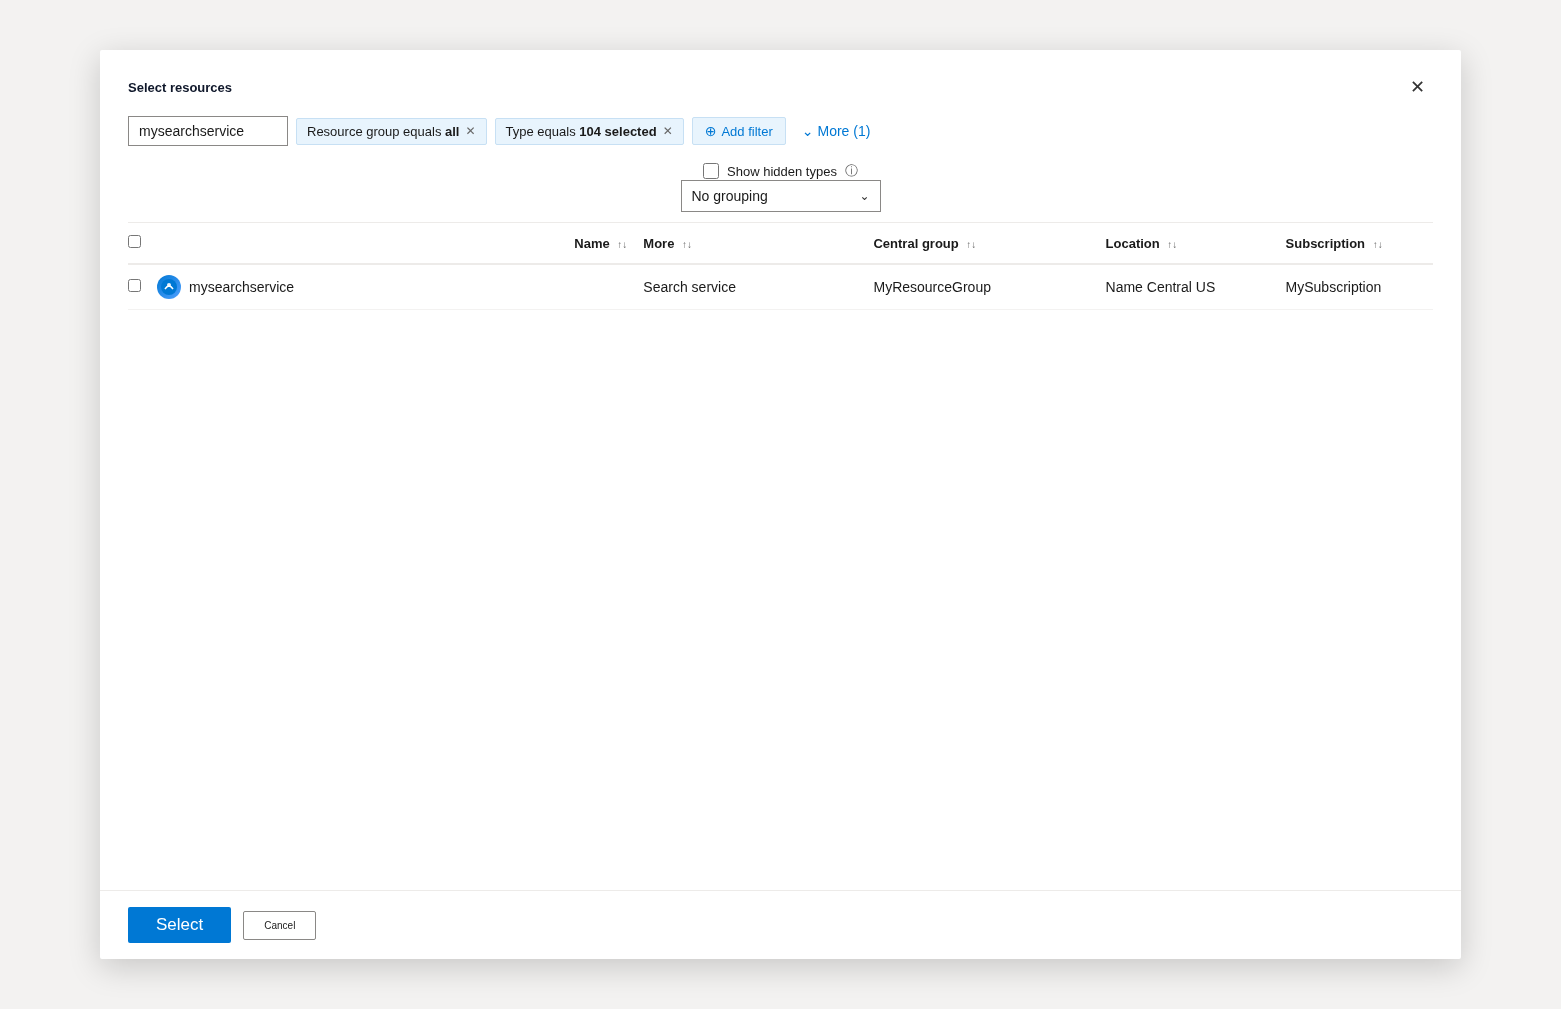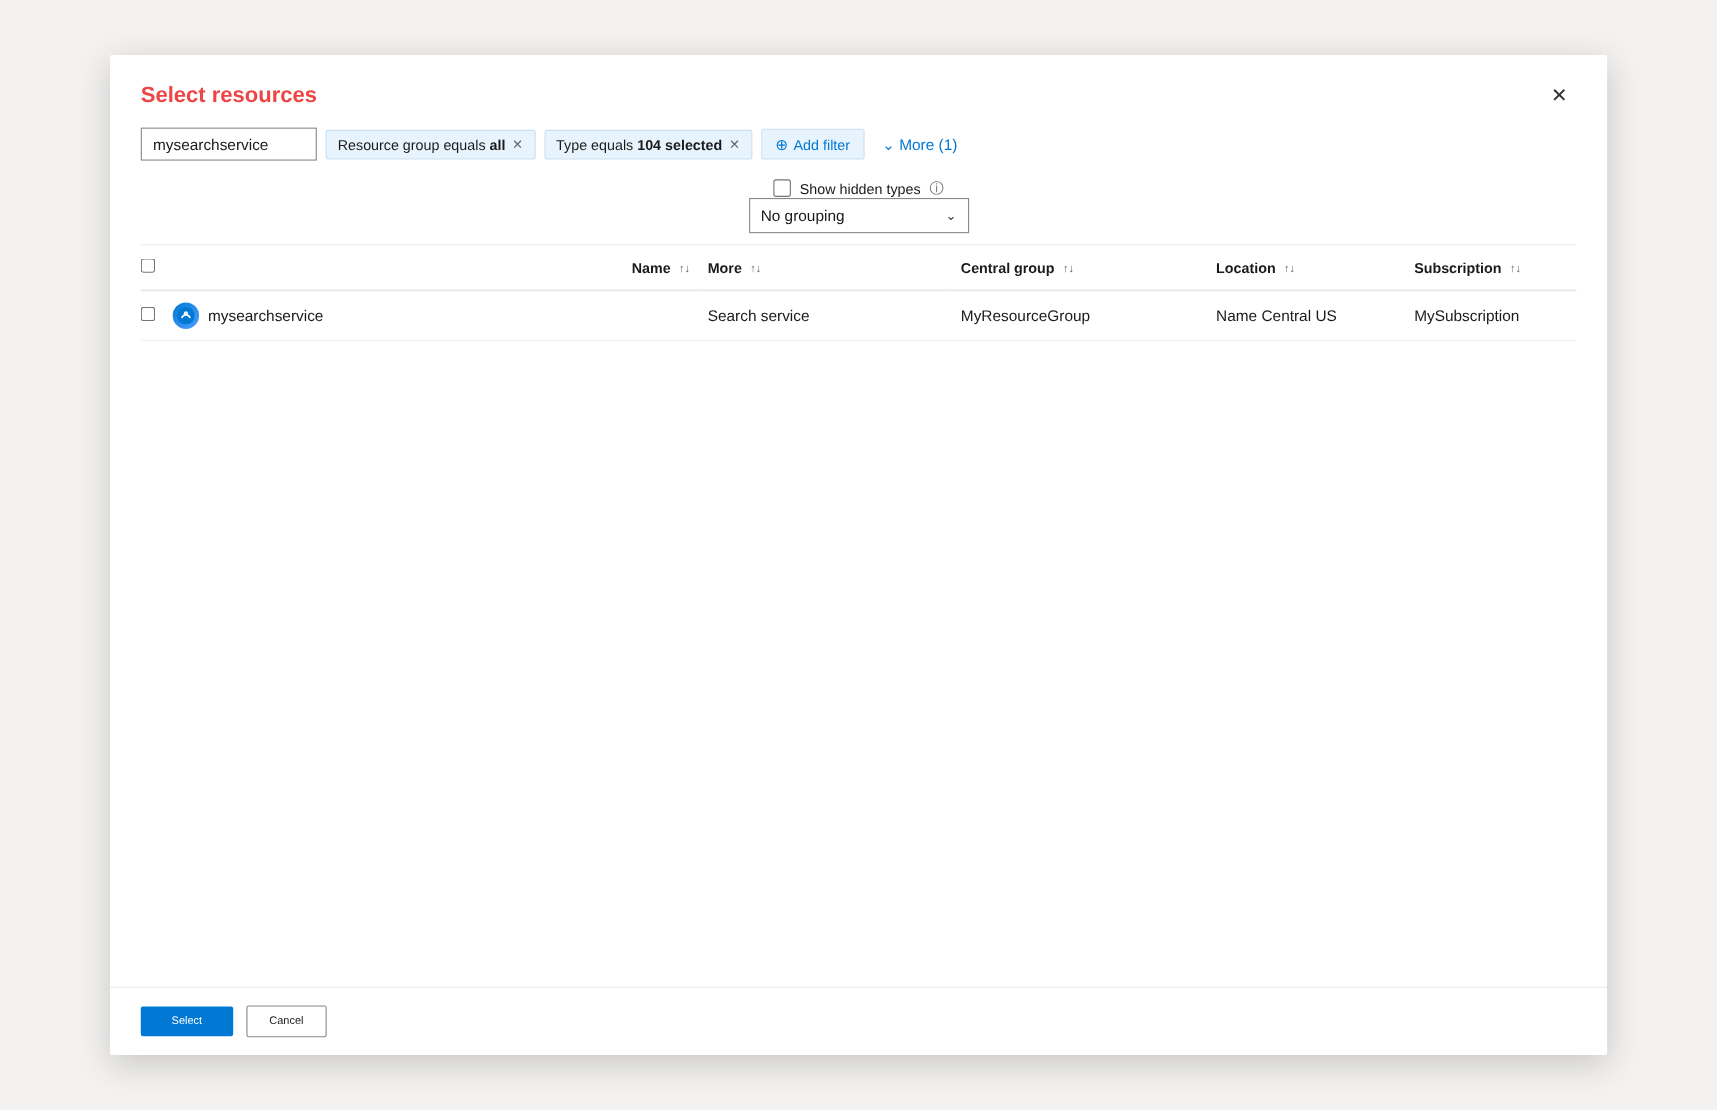--- a/index.html
+++ b/index.html
@@ -22,23 +22,23 @@
       display: flex;
       flex-direction: column;
     }
     .dialog-header {
       display: flex;
       align-items: center;
       justify-content: space-between;
       padding: 24px 28px 16px 28px;
     }
     .dialog-title {
-      font-size: 20px;
+      font-size: 13px;
       font-weight: 600;
-      color: #ef4444;
+      color: #0f172a;
     }
     .close-btn {
       background: none;
       border: none;
       cursor: pointer;
       font-size: 18px;
       color: #333;
       padding: 4px 8px;
       line-height: 1;
     }
@@ -237,21 +237,21 @@
       align-items: center;
       gap: 12px;
       border-top: 1px solid #edebe9;
       margin-top: auto;
     }
     .btn-select {
       background: #0078d4;
       color: white;
       border: none;
       padding: 8px 28px;
-      font-size: 10px;
+      font-size: 17px;
       cursor: pointer;
       border-radius: 2px;
       font-family: inherit;
     }
     .btn-cancel {
       background: white;
       color: #1a1a1a;
       border: 1px solid #8a8886;
       padding: 8px 20px;
       font-size: 10px;

